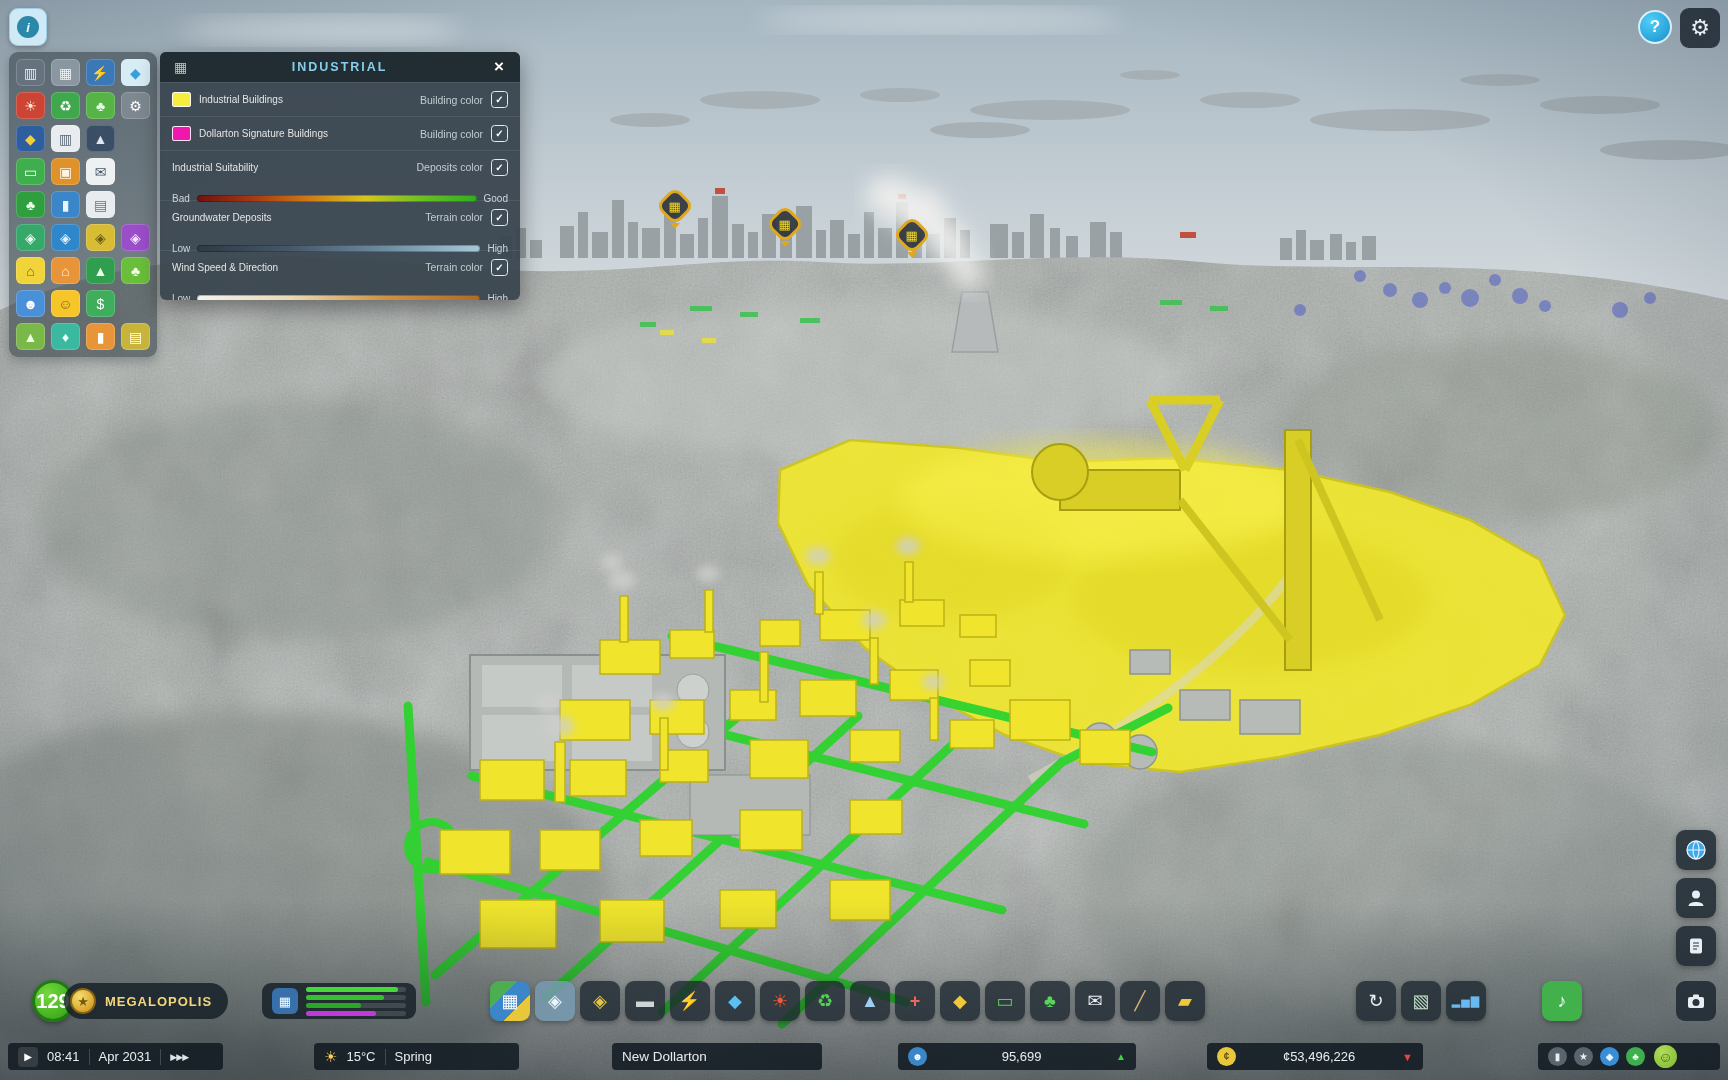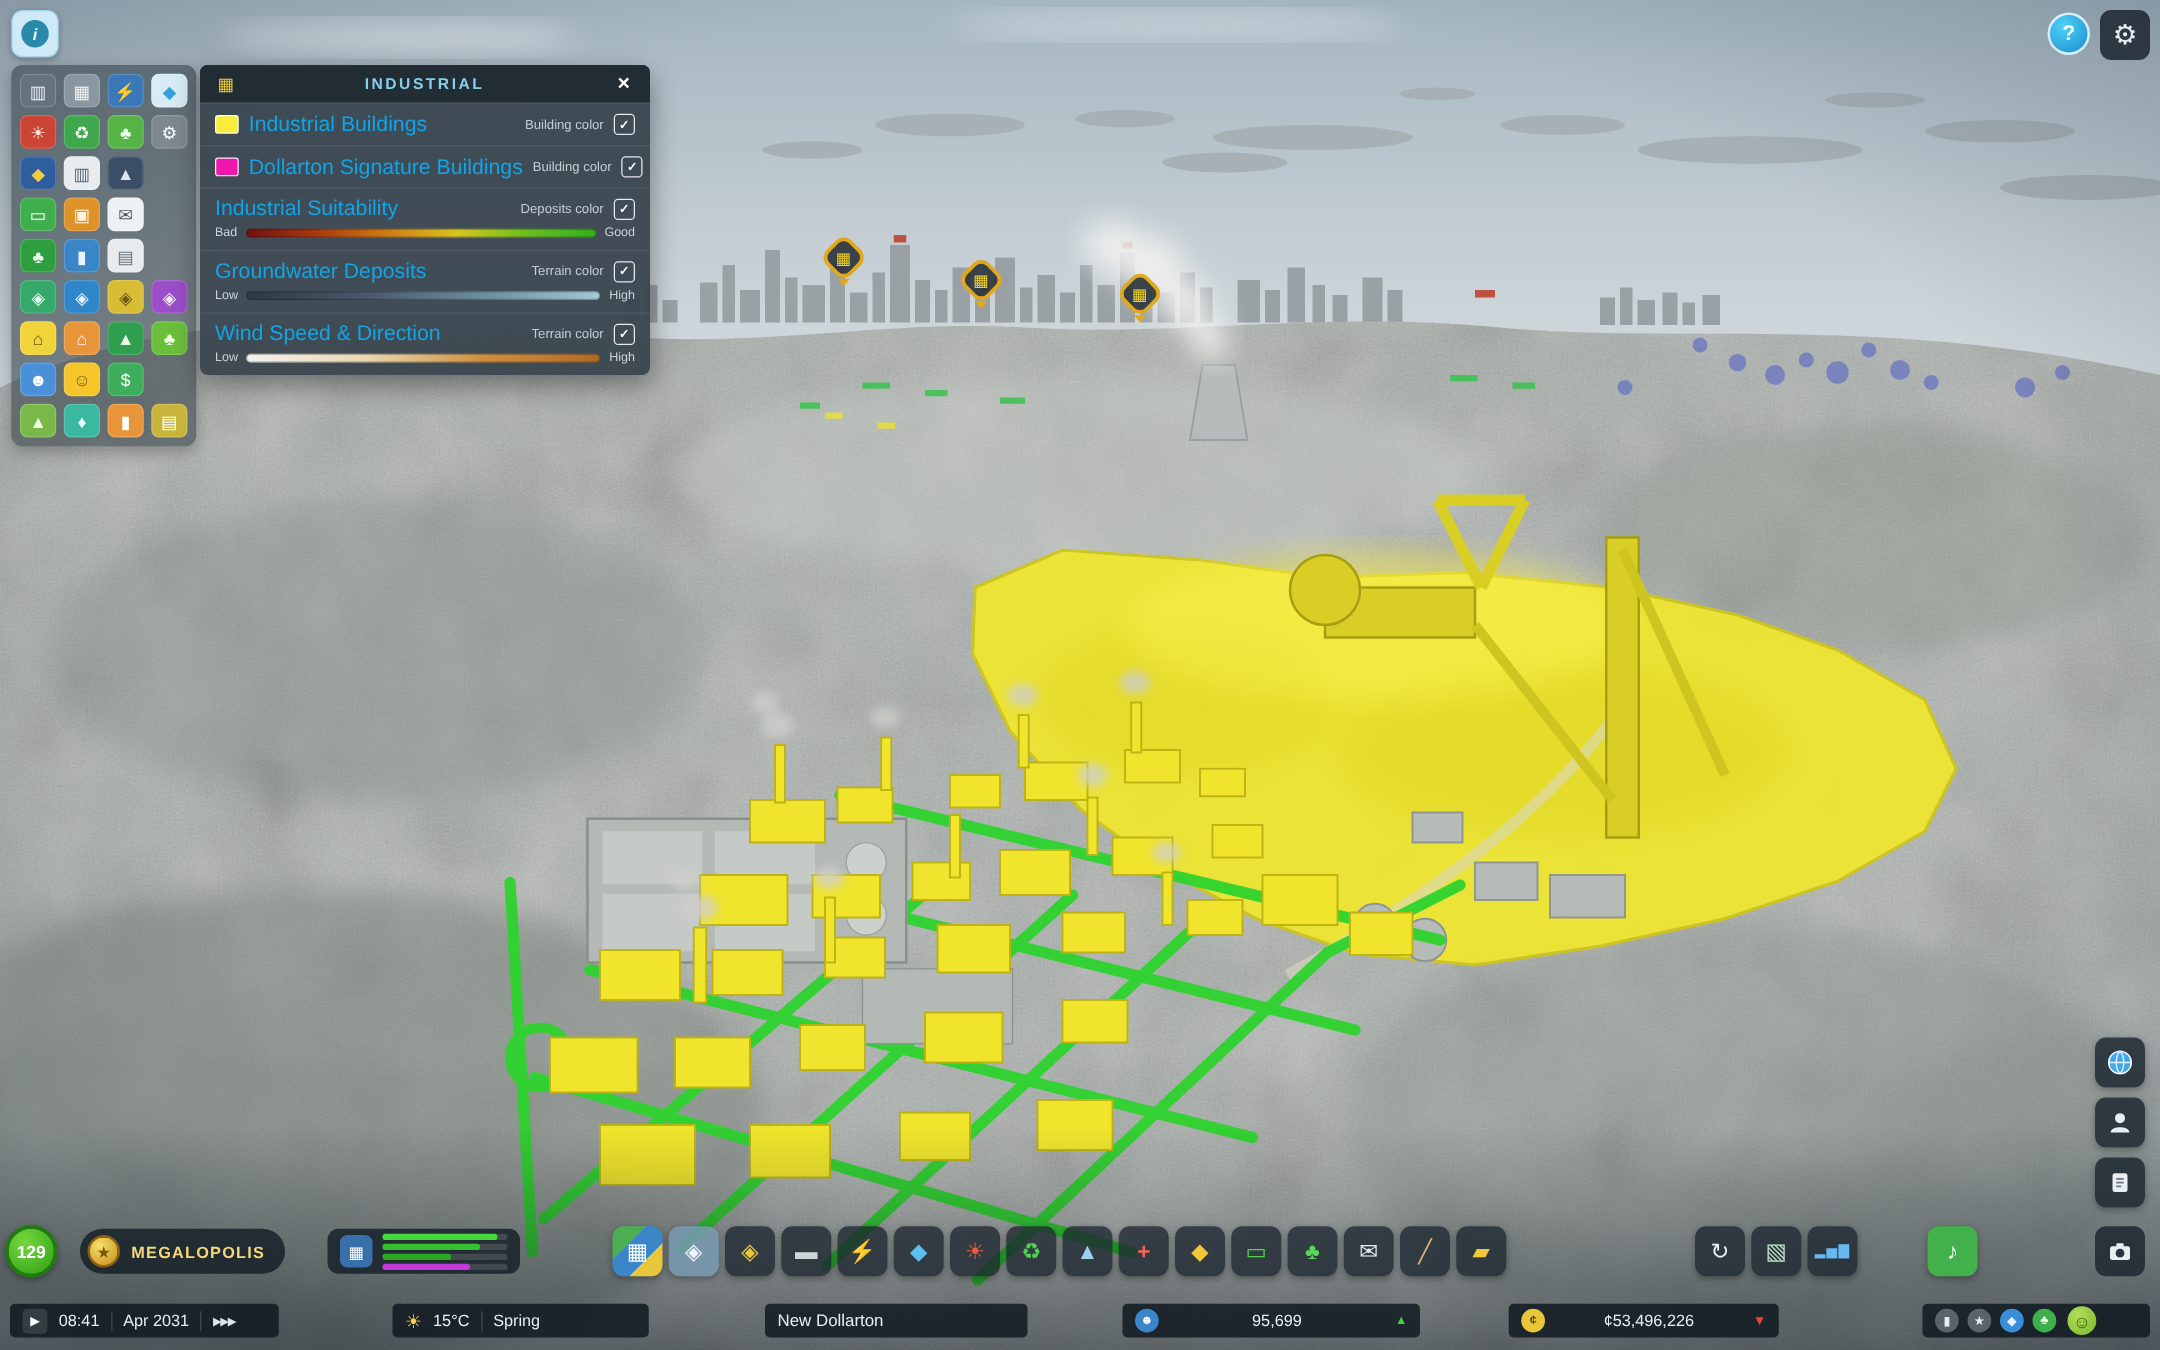--- a/index.html
+++ b/index.html
@@ -28,27 +28,27 @@
   .lg-header{height:30px;background:rgba(32,42,50,.95);display:flex;align-items:center;padding:0 8px}
   .lg-hicon{color:#e8c83a;font-size:14px;margin:0 6px}
   .lg-title{flex:1;text-align:center;color:#86cfec;font-size:12.5px;font-weight:bold;letter-spacing:2px}
   .lg-close{width:26px;height:26px;display:flex;align-items:center;justify-content:center;
     color:#fff;font-size:17px;font-weight:bold;cursor:default}
   .lg-section{height:27px;line-height:27px;padding:0 12px;font-size:11.5px;font-weight:bold;
     letter-spacing:.6px;color:#fff;background:rgba(84,98,108,.5)}
   .lg-row{display:flex;align-items:center;gap:8px;padding:0 12px;height:33px;
     border-top:1px solid rgba(255,255,255,.08)}
   .swatch{width:17px;height:13px;border-radius:2.5px;border:1px solid rgba(255,255,255,.9);flex:0 0 auto}
-  .lg-label{flex:1;font-size:17px;color:#0ea5e9;white-space:nowrap}
+  .lg-label{flex:1;font-size:10px;color:#e5e5e5;white-space:nowrap}
   .lg-type{font-size:10.5px;color:#c2ccd2;white-space:nowrap}
   .cb{width:15px;height:15px;border:1.5px solid #e4eaee;border-radius:3.5px;color:#fff;
     display:flex;align-items:center;justify-content:center;font-size:10px;font-weight:bold;flex:0 0 auto}
   .lg-grad{display:block;height:50px;padding:6px 12px 0;border-top:1px solid rgba(255,255,255,.08);box-sizing:border-box}
   .lg-grad .top{display:flex;align-items:center;gap:8px;height:20px}
-  .lg-grad .barrow{display:flex;align-items:center;gap:7px;margin-top:4px}
+  .lg-grad .barrow{display:flex;align-items:center;gap:7px;margin-top:16px}
   .scale{font-size:10px;color:#ccd4da}
   .gbar{flex:1;height:7px;border-radius:3.5px;box-shadow:inset 0 0 0 1px rgba(0,0,0,.25)}
 
   
   .help-btn{position:absolute;left:1638px;top:10px;width:34px;height:34px;border-radius:50%;
     background:radial-gradient(circle at 35% 30%,#4fd0f8,#1a8ecc);border:2px solid rgba(255,255,255,.8);
     box-sizing:border-box;display:flex;align-items:center;justify-content:center;color:#fff;font-weight:bold;font-size:17px}
   .gear-btn{position:absolute;left:1680px;top:8px;width:40px;height:40px;border-radius:9px;
     background:rgba(28,38,48,.85);display:flex;align-items:center;justify-content:center;color:#e8eef2;font-size:22px}
 
@@ -59,23 +59,23 @@
   .marker .hex span{transform:rotate(-45deg);color:#f2d42a;font-size:13px}
   .marker .tip{width:0;margin:3px auto 0;border-left:5px solid transparent;border-right:5px solid transparent;
     border-top:6px solid #e0a81e}
 
   
   .fab{position:absolute;left:1676px;width:40px;height:40px;border-radius:9px;background:rgba(26,36,46,.82);
     display:flex;align-items:center;justify-content:center;box-shadow:0 2px 6px rgba(0,0,0,.3)}
 
   
   .hud{position:absolute;left:0;top:980px;width:1728px;height:48px}
-  .level-badge{position:absolute;left:4px;top:0;width:42px;height:42px;border-radius:50%;
+  .level-badge{position:absolute;left:32px;top:0;width:42px;height:42px;border-radius:50%;
     background:radial-gradient(circle at 35% 30%,#74d83e,#2f9e14);border:3px solid #1f7a10;box-sizing:border-box;
-    display:flex;align-items:center;justify-content:center;color:#fff;font-weight:bold;font-size:14px;
+    display:flex;align-items:center;justify-content:center;color:#fff;font-weight:bold;font-size:20px;
     box-shadow:0 2px 5px rgba(0,0,0,.35)}
   .prog-pill{position:absolute;left:64px;top:3px;height:36px;border-radius:18px;background:rgba(20,30,38,.82);
     display:flex;align-items:center;gap:9px;padding:0 16px 0 6px}
   .trophy{width:26px;height:26px;border-radius:50%;background:radial-gradient(circle at 35% 30%,#f7dd6e,#c89018);
     border:2px solid #8a6210;box-sizing:border-box;display:flex;align-items:center;justify-content:center;
     color:#7a5808;font-size:13px}
   .prog-title{color:#f5d67a;font-weight:bold;font-size:13px;letter-spacing:1px}
   .milestone{position:absolute;left:262px;top:3px;height:36px;border-radius:9px;background:rgba(20,30,38,.82);
     display:flex;align-items:center;gap:8px;padding:0 10px}
   .ms-icon{width:26px;height:26px;border-radius:6px;background:rgba(58,120,184,.9);color:#fff;

